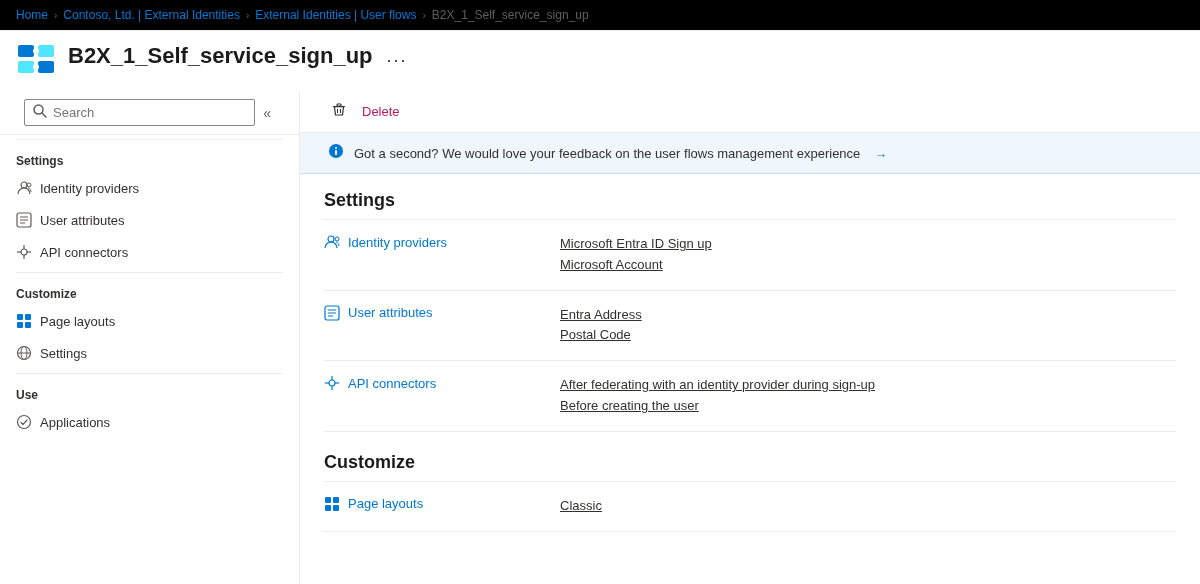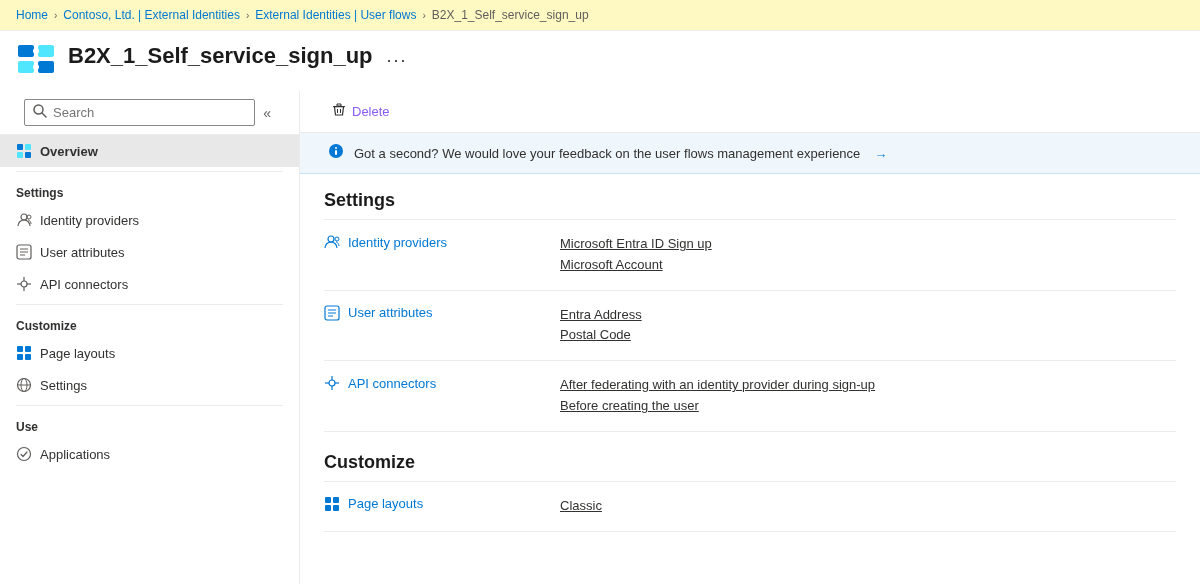--- a/index.html
+++ b/index.html
@@ -1,19 +1,19 @@
 <!DOCTYPE html>
 <html><head>
   <meta charset="utf-8">
   <style>
     * { margin: 0; padding: 0; box-sizing: border-box; }
     body { font-family: 'Segoe UI', Arial, sans-serif; font-size: 13px; color: #323130; background: #fff; width: 1200px; height: 584px; overflow: hidden; display: flex; flex-direction: column; }
 
     
-    .breadcrumb { display: flex; align-items: center; padding: 8px 16px; font-size: 12px; color: #0078d4; background: #fef9c3; border-bottom: 1px solid #edebe9; flex-shrink: 0; }
+    .breadcrumb { display: flex; align-items: center; padding: 8px 16px; font-size: 12px; color: #0078d4; background: #000000; border-bottom: 1px solid #edebe9; flex-shrink: 0; }
     .breadcrumb span { color: #0078d4; cursor: pointer; }
     .breadcrumb .sep { color: #605e5c; margin: 0 6px; font-size: 10px; }
     .breadcrumb .current { color: #605e5c; cursor: default; }
 
     
     .page-header { display: flex; align-items: flex-start; padding: 12px 16px 8px 16px; flex-shrink: 0; }
     .page-header-icon { width: 40px; height: 40px; margin-right: 12px; flex-shrink: 0; }
     .page-header-text h1 { font-size: 22px; font-weight: 600; color: #1b1b1b; display: flex; align-items: center; gap: 8px; }
     .page-header-text .subtitle { font-size: 12px; color: #605e5c; margin-top: 2px; }
     .ellipsis-btn { background: none; border: none; cursor: pointer; font-size: 18px; color: #323130; padding: 2px 6px; letter-spacing: 2px; }
@@ -32,21 +32,21 @@
     .sidebar-item { display: flex; align-items: center; padding: 8px 16px; cursor: pointer; gap: 8px; font-size: 13px; }
     .sidebar-item.active { background: #e8e8e8; font-weight: 600; }
     .sidebar-item .item-icon { width: 16px; height: 16px; flex-shrink: 0; display: flex; align-items: center; justify-content: center; }
 
     .sidebar-section-label { padding: 10px 16px 4px 16px; font-size: 12px; font-weight: 600; color: #323130; }
     .sidebar-divider { border: none; border-top: 1px solid #edebe9; margin: 4px 16px; }
 
     
     .content { flex: 1; overflow-y: auto; padding: 0; }
     .toolbar { display: flex; align-items: center; padding: 8px 24px; border-bottom: 1px solid #edebe9; gap: 8px; }
-    .toolbar-btn { display: flex; align-items: center; gap: 6px; background: none; border: none; cursor: pointer; font-size: 13px; color: #8b5cf6; padding: 4px 8px; }
+    .toolbar-btn { display: flex; align-items: center; gap: 16px; background: none; border: none; cursor: pointer; font-size: 13px; color: #be185d; padding: 4px 8px; }
 
     .info-banner { display: flex; align-items: center; gap: 10px; padding: 10px 28px; background: #eff6fc; border-bottom: 1px solid #c7e0f4; font-size: 13px; color: #323130; }
     .info-banner .info-icon { color: #0078d4; font-size: 16px; flex-shrink: 0; }
     .info-banner .arrow-link { color: #0078d4; margin-left: 4px; cursor: pointer; }
 
     .content-section { padding: 16px 24px 0 24px; }
     .section-title { font-size: 18px; font-weight: 600; color: #1b1b1b; margin-bottom: 8px; }
     .section-divider { border: none; border-top: 1px solid #edebe9; margin-bottom: 0; }
 
     .settings-row { display: flex; align-items: flex-start; padding: 14px 0; border-bottom: 1px solid #edebe9; }
@@ -100,31 +100,20 @@
           <svg width="14" height="14" viewBox="0 0 14 14" fill="none" xmlns="http://www.w3.org/2000/svg">
             <circle cx="5.5" cy="5.5" r="4.5" stroke="#605e5c" stroke-width="1.5"></circle>
             <line x1="9" y1="9" x2="13" y2="13" stroke="#605e5c" stroke-width="1.5" stroke-linecap="round"></line>
           </svg>
         </span>
         <input type="text" placeholder="Search" style="">
       </div>
       <button class="collapse-btn">«</button>
     </div>
 
-    <div class="sidebar-item active">
-      <span class="item-icon">
-        <svg width="16" height="16" viewBox="0 0 16 16" fill="none" xmlns="http://www.w3.org/2000/svg">
-          <rect x="1" y="1" width="6" height="6" rx="1" fill="#0078d4"></rect>
-          <rect x="9" y="1" width="6" height="6" rx="1" fill="#50e6ff"></rect>
-          <rect x="1" y="9" width="6" height="6" rx="1" fill="#50e6ff"></rect>
-          <rect x="9" y="9" width="6" height="6" rx="1" fill="#0078d4"></rect>
-        </svg>
-      </span>
-      <span>Overview</span>
-    </div>
 
     <hr class="sidebar-divider">
     <div class="sidebar-section-label">Settings</div>
 
     <div class="sidebar-item">
       <span class="item-icon">
         <svg width="16" height="16" viewBox="0 0 16 16" fill="none" xmlns="http://www.w3.org/2000/svg">
           <circle cx="8" cy="5" r="3" stroke="#605e5c" stroke-width="1.2"></circle>
           <path d="M2 14c0-3.3 2.7-6 6-6s6 2.7 6 6" stroke="#605e5c" stroke-width="1.2" fill="none"></path>
           <circle cx="13" cy="5" r="2" stroke="#605e5c" stroke-width="1"></circle>

